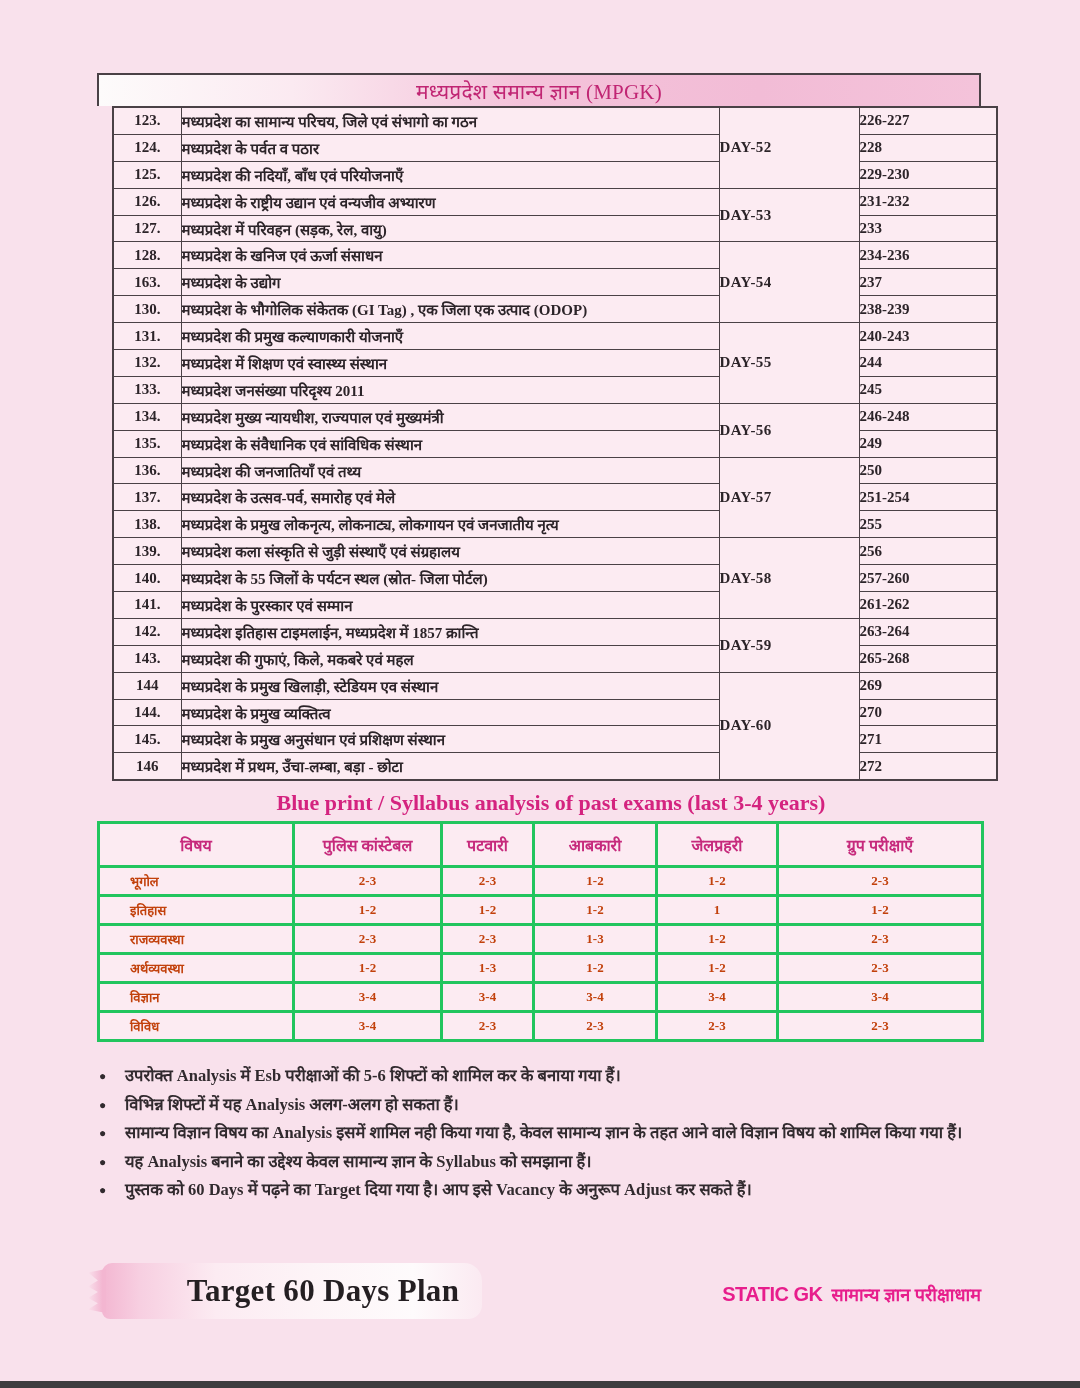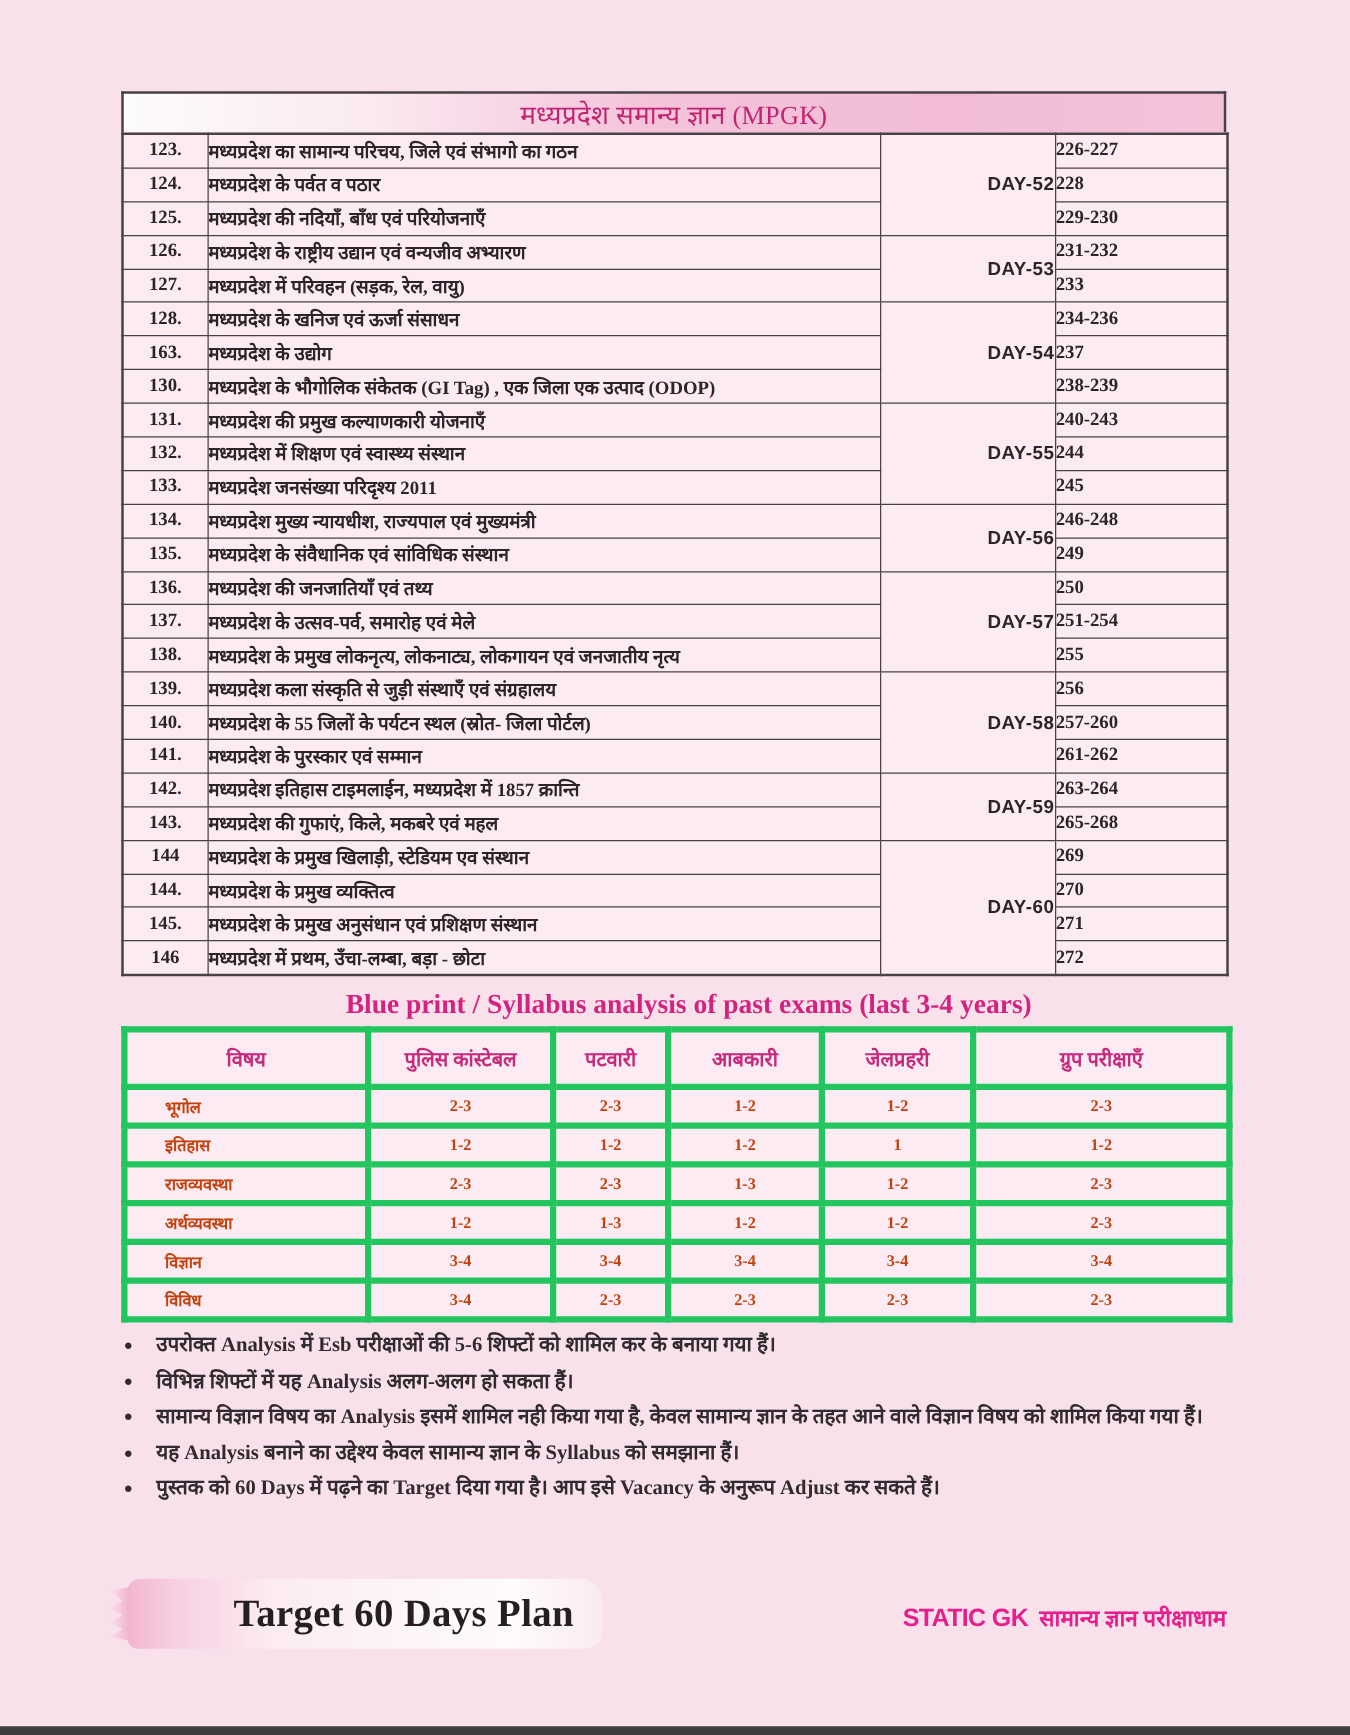--- a/index.html
+++ b/index.html
@@ -13,44 +13,44 @@
   
   .mpgk-wrap{position:absolute;left:97px;top:73px;width:884px;}
   .banner{
     height:31px;border:2px solid #4a4146;border-bottom:none;
     background:linear-gradient(90deg,#fdfbfb 0%,#fbeaf1 22%,#f4c3da 48%,#f2bcd6 75%,#f4c3da 100%);
     display:flex;align-items:center;justify-content:center;
     color:#c02573;font-weight:normal;font-size:21px;letter-spacing:.2px;
   }
   table.mpgk{
     border-collapse:collapse;table-layout:fixed;width:884px;
-    background:#fcebf2;border:2px solid #4a4146;
+    background:#fcebf2;border:2px solid #4a4146;margin-left:15px;
   }
   table.mpgk td{
     border:1px solid #4a4146;height:25.9px;padding:0;
     font-weight:bold;font-size:15px;color:#2c2429;
     white-space:nowrap;overflow:hidden;vertical-align:middle;
   }
   td.c-num{text-align:center;}
   td.c-topic{padding-left:12px;}
-  td.c-day{text-align:right;font-size:15px;letter-spacing:.4px;font-family:Liberation Sans, sans-serif;}
+  td.c-day{text-align:left;font-size:15px;letter-spacing:.4px;font-family:Liberation Serif, serif;}
   td.c-pages{padding-left:36px;}
 
   
   .bp-title{
     position:absolute;top:790px;left:11px;width:100%;text-align:center;
     color:#d4237f;font-size:22px;font-weight:bold;
   }
   table.bp{
     position:absolute;left:97px;top:821px;width:884px;
     border-collapse:collapse;table-layout:fixed;
     background:#fcebf2;border:2px solid #4a4146;
   }
   table.bp th,table.bp td{
-    border:5px solid #22c55e;font-weight:bold;vertical-align:middle;
+    border:3px solid #22c55e;font-weight:bold;vertical-align:middle;
     white-space:nowrap;overflow:hidden;padding:0;
   }
   table.bp th{height:41px;color:#c62a7c;font-size:16px;}
   table.bp td{height:26px;font-size:13px;color:#c2410c;text-align:center;margin-top:16px;}
   table.bp td.subj{text-align:left;padding-left:30px;}
 
   
   .notes{position:absolute;left:99px;top:1062px;width:886px;list-style:none;margin:0;padding:0;}
   .notes li{display:flex;align-items:flex-start;font-weight:bold;font-size:16.5px;color:#312a2e;line-height:28.5px;}
   .notes .dot{width:26px;flex:0 0 26px;text-align:left;font-size:12px;line-height:28.5px;}

